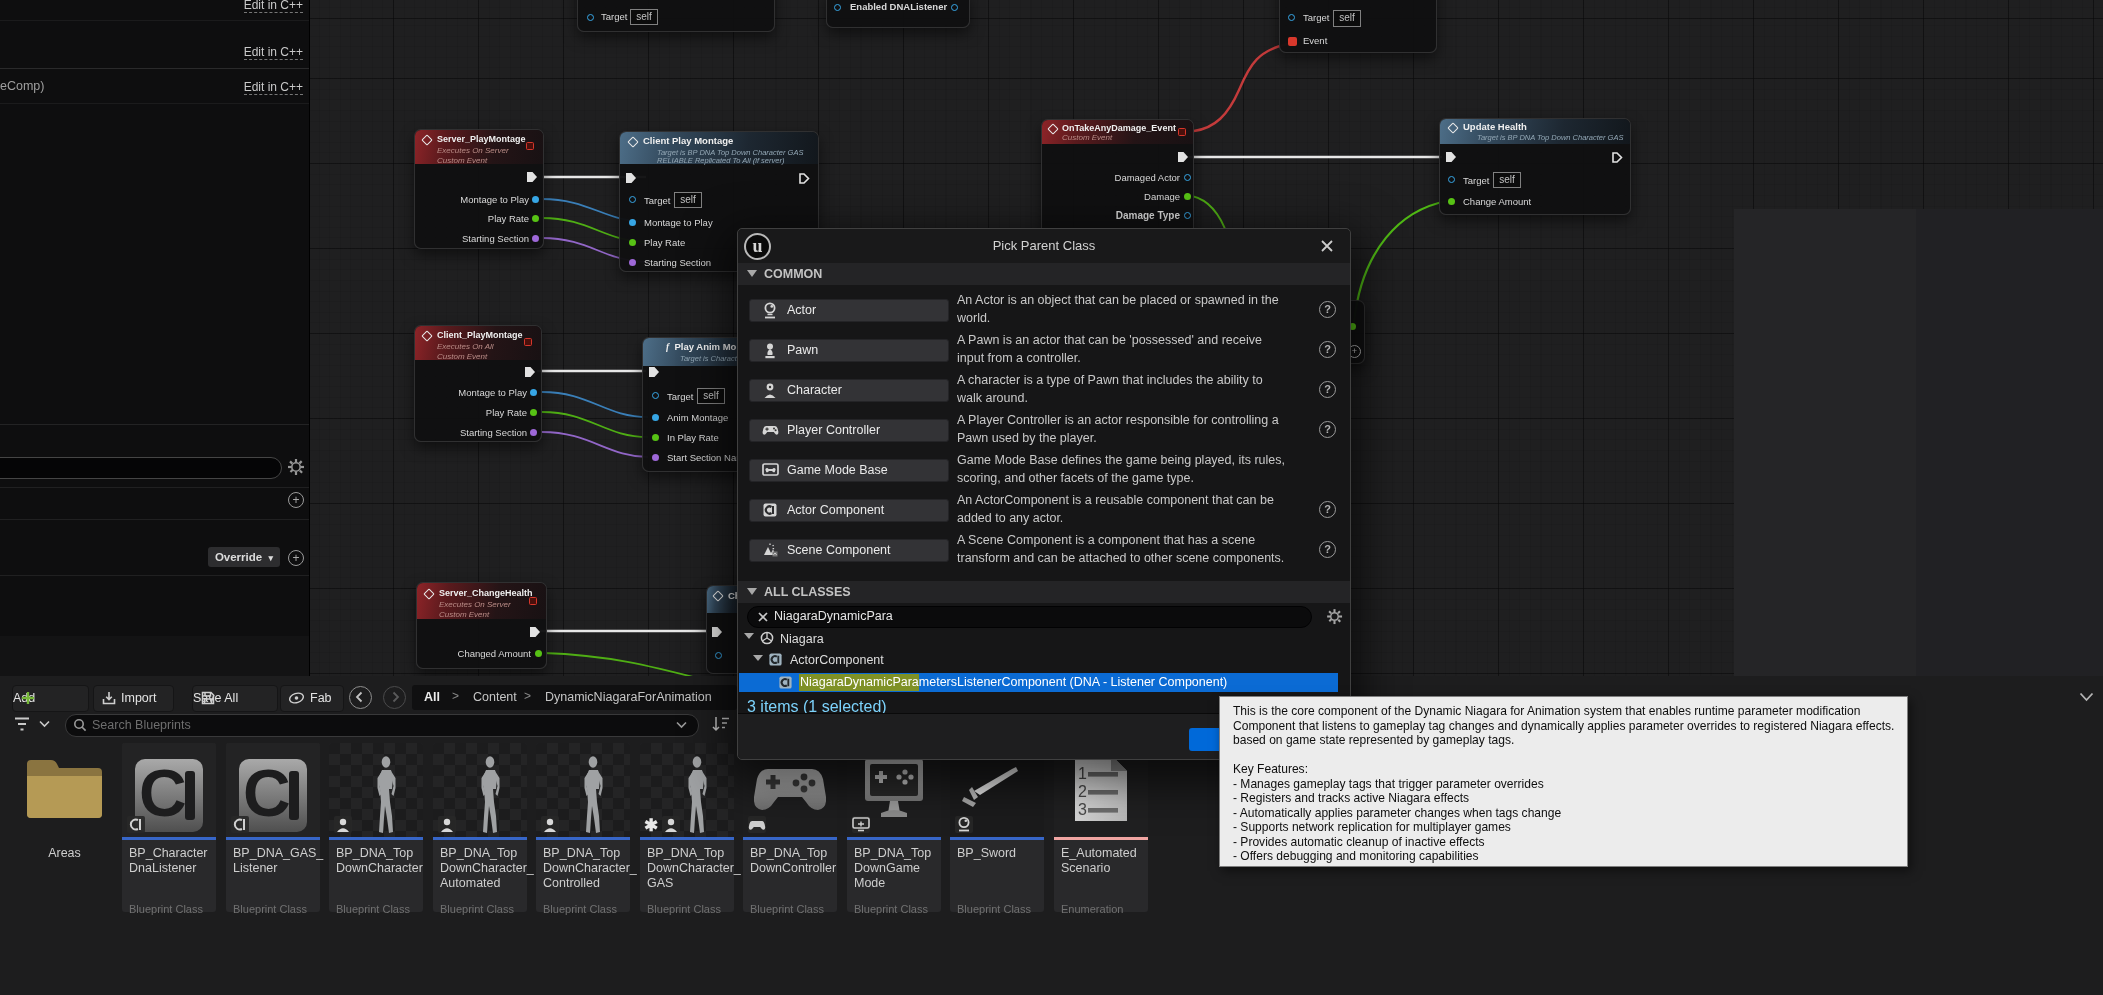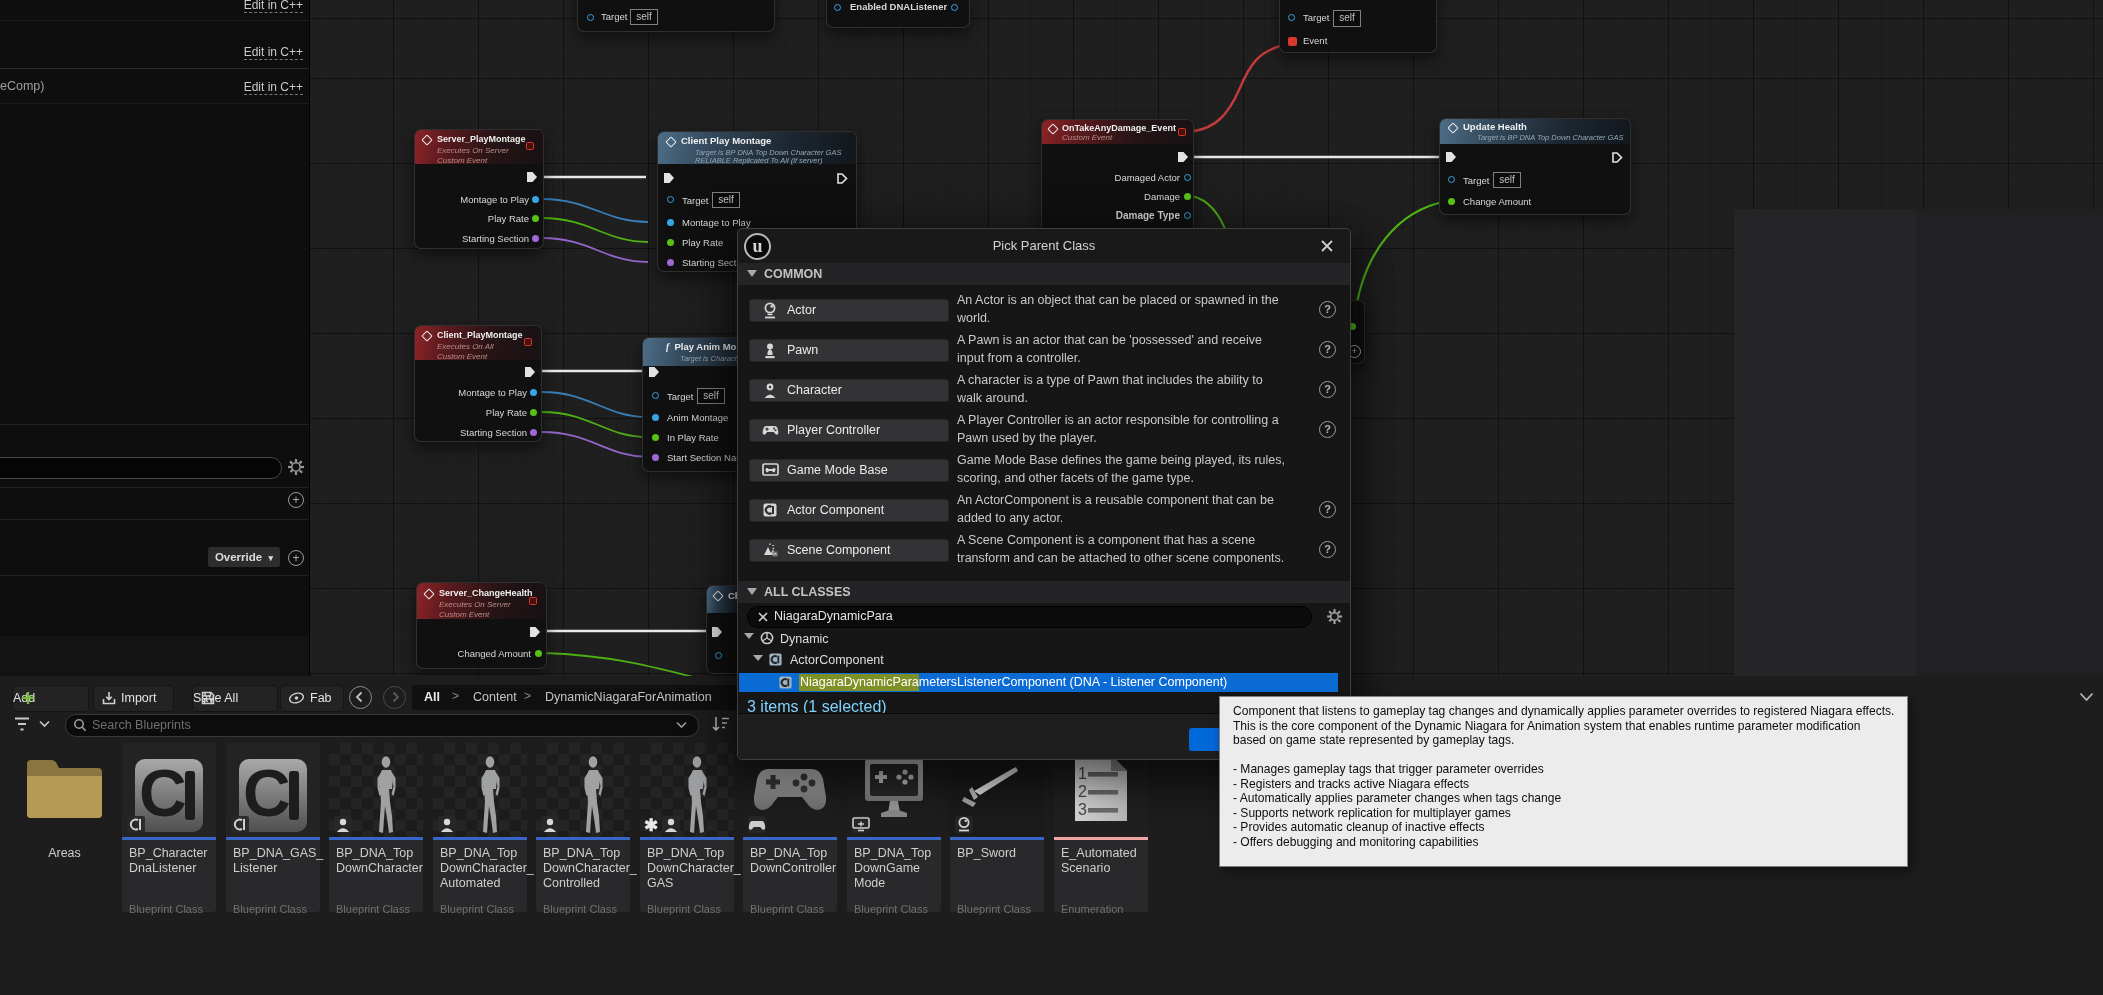--- a/index.html
+++ b/index.html
@@ -124,21 +124,21 @@
   <div class="badge-red" style="left:111px;top:12px"></div>
   <div class="exec" style="left:112px;top:42px"></div>
   <div class="pin pin-solid-blue" style="left:117px;top:66px;width:7px;height:7px"></div>
   <div class="plabel" style="right:14px;top:64px;font-size:9.5px">Montage to Play</div>
   <div class="pin pin-solid-green" style="left:117px;top:85px;width:7px;height:7px"></div>
   <div class="plabel" style="right:14px;top:83px;font-size:9.5px">Play Rate</div>
   <div class="pin pin-solid-purple" style="left:117px;top:105px;width:7px;height:7px"></div>
   <div class="plabel" style="right:14px;top:103px;font-size:9.5px">Starting Section</div>
 </div>
 
-<div class="node" style="left:657px;top:131px;width:198px;height:139px;">
+<div class="node" style="left:619px;top:131px;width:198px;height:139px;">
   <div class="nhead nhead-blue" style="height:32px"></div>
   <div class="diam" style="left:9px;top:6px"></div>
   <div class="ntitle" style="left:23px;top:3px;font-size:9.5px">Client Play Montage</div>
   <div class="nsub sub-blue" style="left:37px;top:16px;font-size:7.5px">Target is BP DNA Top Down Character GAS</div>
   <div class="nsub sub-blue" style="left:37px;top:24px;font-size:7.5px">RELIABLE Replicated To All (if server)</div>
   <div class="exec" style="left:6px;top:41px"></div>
   <svg style="position:absolute;left:179px;top:41px" width="11" height="11">
       <path d="M1,1 H5 L9.5,5.5 L5,10 H1 Z" fill="none" stroke="#e2e2e2" stroke-width="1.6"></path>
     </svg>
   <div class="pin pin-hollow-blue" style="left:9px;top:64px;width:5px;height:5px"></div>
@@ -653,44 +653,45 @@
         <rect x="3" y="12" width="3" height="2.2" transform="rotate(-45 4.4 13)"></rect>
         <rect x="12.2" y="3.4" width="3" height="2.2" transform="rotate(-45 13.6 4.4)"></rect>
       </g>
     </svg>
 
   <div style="position:absolute;left:6px;top:404px;width:0;height:0;border-left:5px solid transparent;border-right:5px solid transparent;border-top:6px solid #a8a8a8"></div>
   <svg style="position:absolute;left:22px;top:402px" width="14" height="14" viewBox="0 0 14 14">
       <circle cx="7" cy="7" r="5.6" fill="none" stroke="#cfcfcf" stroke-width="1.5"></circle>
       <path d="M7,1.6 L7,7 L2.3,10 M7,7 L11.7,10" stroke="#cfcfcf" stroke-width="1.3" fill="none"></path>
     </svg>
-  <div style="position:absolute;left:42px;top:403px;color:#dedede;font-size:12.5px">Dynamic</div>
+  <div style="position:absolute;left:42px;top:403px;color:#dedede;font-size:12.5px">Niagara</div>
   <div style="position:absolute;left:15px;top:426px;width:0;height:0;border-left:5px solid transparent;border-right:5px solid transparent;border-top:6px solid #a8a8a8"></div>
   <svg style="position:absolute;left:30px;top:423px" width="15" height="15" viewBox="0 0 16 16">
       <rect x="1.5" y="1.5" width="13" height="13" rx="2" fill="#9fb3c0"></rect>
       <path d="M9.5,5 A3.6 3.6 0 1 0 9.5,11" fill="none" stroke="#22282c" stroke-width="2.2"></path>
       <path d="M11,4 V12" stroke="#22282c" stroke-width="2"></path>
     </svg>
   <div style="position:absolute;left:52px;top:424px;color:#dedede;font-size:12.5px">ActorComponent</div>
   <div style="position:absolute;left:1px;top:444px;width:599px;height:19px;background:#0b6bd4"></div>
   <svg style="position:absolute;left:40px;top:446px" width="15" height="15" viewBox="0 0 16 16">
       <rect x="1.5" y="1.5" width="13" height="13" rx="2" fill="#9fb3c0"></rect>
       <path d="M9.5,5 A3.6 3.6 0 1 0 9.5,11" fill="none" stroke="#22282c" stroke-width="2.2"></path>
       <path d="M11,4 V12" stroke="#22282c" stroke-width="2"></path>
     </svg>
   <div style="position:absolute;left:61px;top:446px;font-size:12.5px;color:#fff;white-space:nowrap"><span style="background:#7f9126;padding:1px 0 2px 1px">NiagaraDynamicPara</span>metersListenerComponent (DNA - Listener Component)</div>
   <div style="position:absolute;left:9px;top:469px;color:#7dd3fc;font-size:16px">3 items (1 selected)</div>
   <div style="position:absolute;left:0;right:0;top:484px;bottom:0;background:#1e1e1f;border-top:1px solid #0a0a0a;border-radius:0 0 5px 5px"></div>
   <div style="position:absolute;left:451px;top:499px;width:100px;height:23px;background:#0069d9;border-radius:3px;color:#fff;font-size:12.5px;font-weight:bold;text-align:center;line-height:23px">Select</div>
 </div>
 
 <div class="abs" id="tip">
+    <div>This is the core component of the Dynamic Niagara for Animation system that enables runtime parameter modification</div>
     <div>Component that listens to gameplay tag changes and dynamically applies parameter overrides to registered Niagara effects.</div>
-    <div>This is the core component of the Dynamic Niagara for Animation system that enables runtime parameter modification</div>
     <div>based on game state represented by gameplay tags.</div>
     <div>&nbsp;</div>
+    <div>Key Features:</div>
     <div>- Manages gameplay tags that trigger parameter overrides</div>
     <div>- Registers and tracks active Niagara effects</div>
     <div>- Automatically applies parameter changes when tags change</div>
     <div>- Supports network replication for multiplayer games</div>
     <div>- Provides automatic cleanup of inactive effects</div>
     <div>- Offers debugging and monitoring capabilities</div>
   </div>
 
 </body></html>

